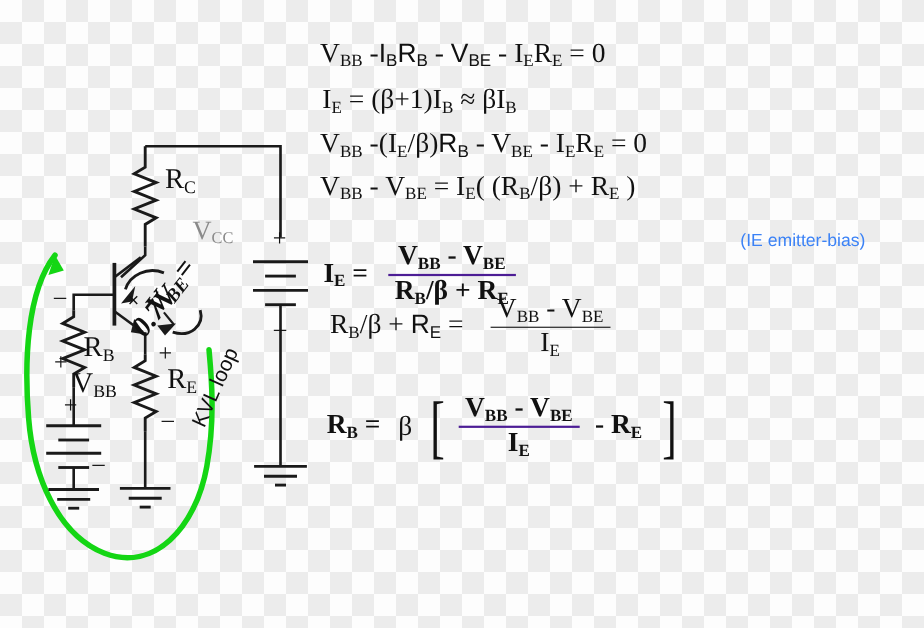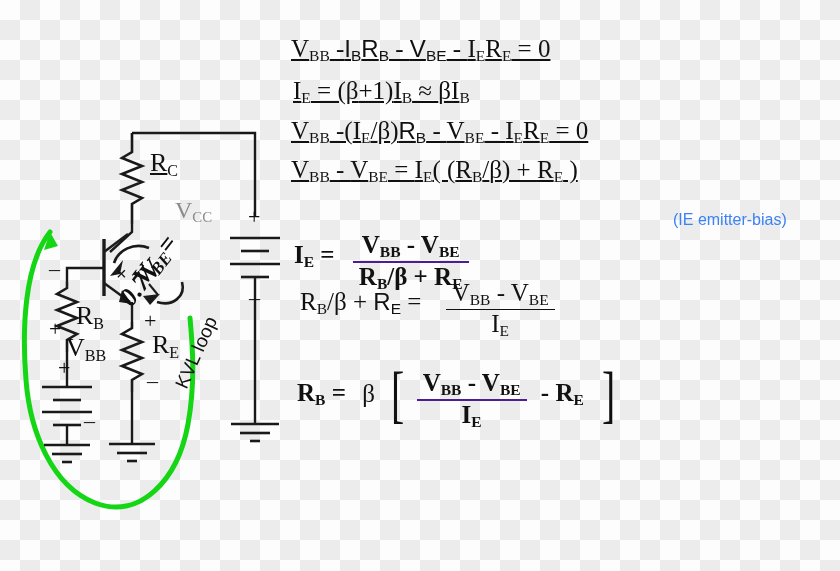--- a/index.html
+++ b/index.html
@@ -13,28 +13,28 @@
     background-size:40px 40px;
     background-position:0 0,20px 20px;
     overflow:hidden;
   }
   #stage{position:relative;width:840px;height:571px;}
 
   
   .eq{position:absolute;color:#111;white-space:nowrap;line-height:1;}
   .serif{font-family:"Liberation Serif",serif;}
   .sans{font-family:"Liberation Sans",sans-serif;}
-  .e1{font-size:25px;text-decoration:underline;}
+  .e1{font-size:25px;}
   sub{font-size:0.62em;vertical-align:-0.28em;letter-spacing:0;}
   .bold{font-weight:bold;}
   .note{font-family:"Liberation Sans",sans-serif;font-size:16px;color:#3b82f6;}
 
   
   .frac{display:inline-block;vertical-align:middle;text-align:center;}
-  .frac .num{display:block;padding:12px 6px 1px 6px;}
+  .frac .num{display:block;padding:0 6px 1px 6px;}
   .frac .den{display:block;padding:1px 6px 0 6px;border-top:2px solid #4c1d95;}
   .frac.thin .den{border-top:1.6px solid #111;}
   .inline{display:inline-block;vertical-align:middle;}
 
   .brk{display:inline-block;vertical-align:middle;font-size:64px;font-weight:300;
        line-height:0.78;transform:scaleX(0.62);}
 
   
   #circuit{position:absolute;left:0;top:0;width:328px;height:571px;}
 

